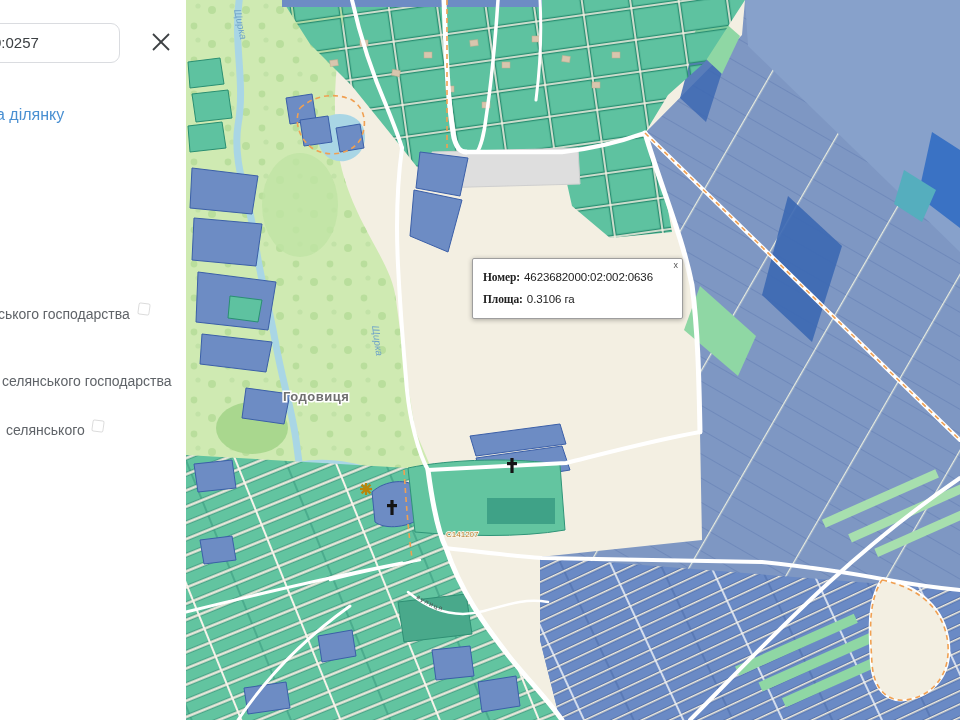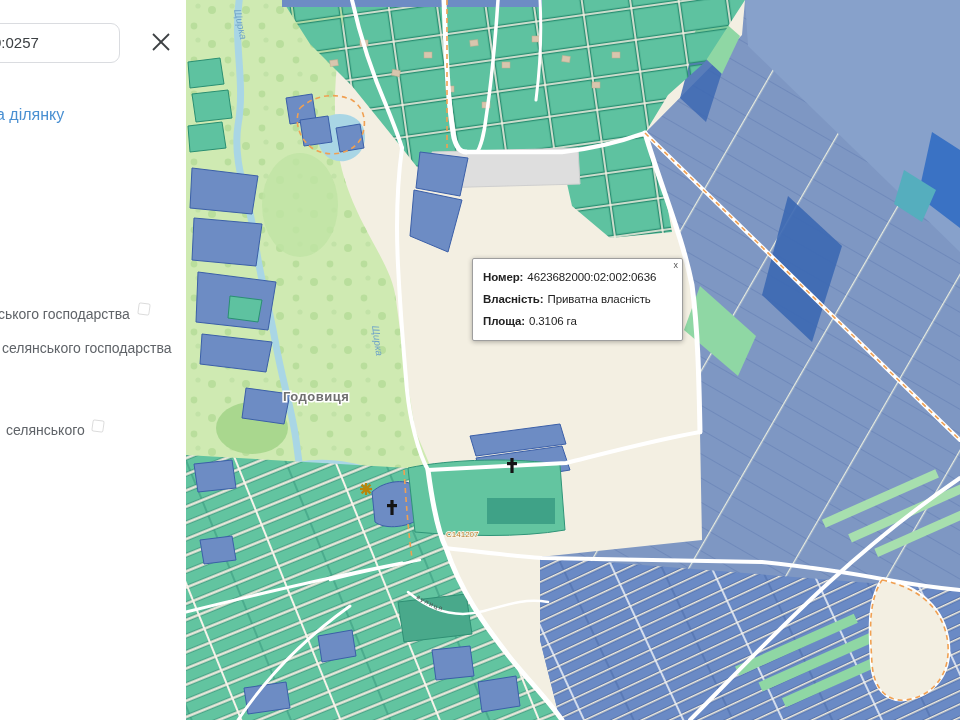--- a/index.html
+++ b/index.html
@@ -17,31 +17,31 @@
   .street-label{fill:#4a4a4a;font-size:6.5px;letter-spacing:1.5px;}
   
   #sidebar{position:absolute;left:0;top:0;width:186px;height:720px;background:#ffffff;z-index:5;}
   #search-box{position:absolute;left:-52px;top:23px;width:172px;height:40px;background:#fff;
     border:1.5px solid #dadce0;border-radius:9px;box-sizing:border-box;}
   #search-text{position:absolute;left:44px;top:10px;font-size:15px;color:#3c4043;white-space:nowrap;}
   #clear-btn{position:absolute;left:150px;top:31px;width:22px;height:22px;cursor:pointer;}
   #show-link{position:absolute;left:-4px;top:106px;font-size:16px;color:#4a90d2;white-space:nowrap;cursor:pointer;}
   .side-item{position:absolute;font-size:14px;color:#5f6368;white-space:nowrap;cursor:pointer;}
   #item-0{left:-2px;top:306px;}
-  #item-1{left:2px;top:340px;}
+  #item-1{left:2px;top:373px;}
   #item-2{left:6px;top:422px;}
   .side-icon{position:absolute;width:10px;height:10px;border:1.5px solid #dcdcdc;border-radius:2px;transform:rotate(8deg);}
   #icon-0{left:138px;top:303px;}
   #icon-2{left:92px;top:420px;}
   
   #parcel-popup{position:absolute;left:472px;top:258px;width:211px;box-sizing:border-box;
     background:#ffffff;border:1px solid #9e9e9e;border-radius:2px;z-index:4;
     box-shadow:0 1px 5px rgba(0,0,0,.3);padding:7px 10px 8px 10px;
     font-size:11.5px;line-height:22px;color:#222;letter-spacing:-.1px;}
-  .pf-label{font-weight:bold;margin-right:4px;}
+  .pf-label{font-weight:bold;margin-right:4px;font-family:Liberation Serif, serif;}
   .pf-line{white-space:nowrap;}
   .pf-line.wrap{white-space:normal;}
   #popup-close{position:absolute;right:4px;top:0px;font-size:9px;color:#555;cursor:pointer;line-height:12px;}
 </style>
 </head>
 <body>
 
 <div id="map-wrap">
 <svg width="960" height="720" viewBox="0 0 960 720" xmlns="http://www.w3.org/2000/svg">
   <defs>
@@ -249,18 +249,15 @@
   <div class="side-item" id="item-2">селянського</div>
   <span class="side-icon" id="icon-2"></span>
 </div>
 
 <div id="parcel-popup">
   <span id="popup-close">x</span>
   <div class="pf-line">
     <span class="pf-label">Номер:</span><span>4623682000:02:002:0636</span>
   </div>
   <div class="pf-line">
-    <span class="pf-label">Власність:</span><span>Приватна власність</span>
-  </div>
-  <div class="pf-line">
     <span class="pf-label">Площа:</span><span>0.3106 га</span>
   </div>
 </div>
 
 </body></html>

